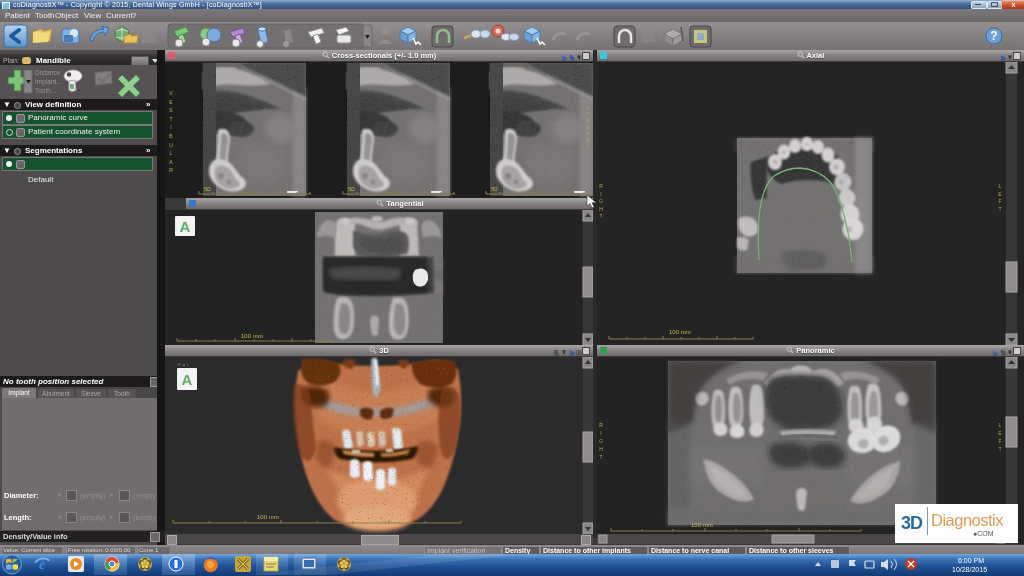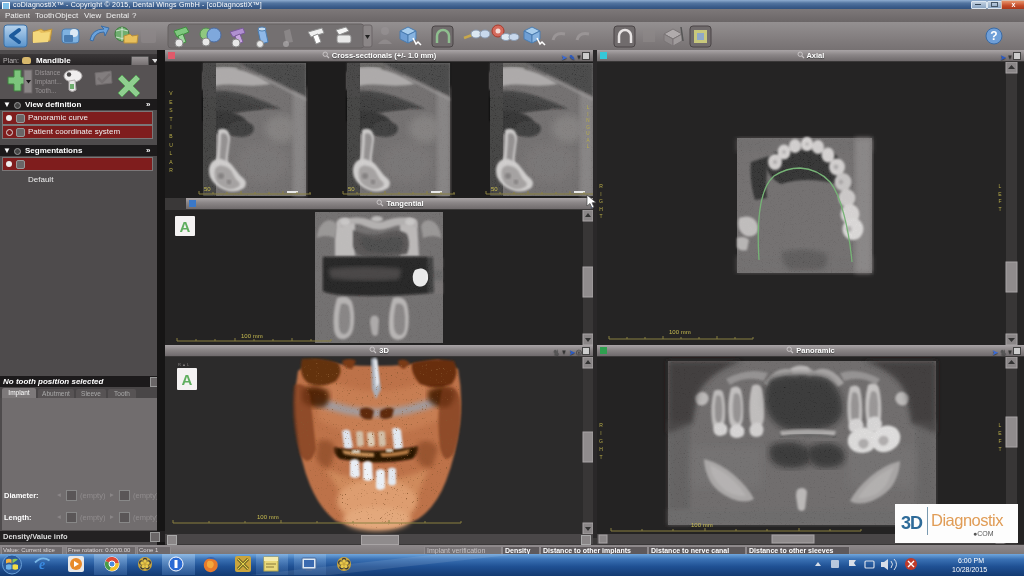--- a/index.html
+++ b/index.html
@@ -14,21 +14,21 @@
 #menubar{left:0;top:9px;width:1024px;height:13px;
 background:linear-gradient(#7d7879,#6b6667);color:#eee;font-size:8px;}
 .menuitem{top:2px;}
 #toolbar{left:0;top:22px;width:1024px;height:28px;
 background:linear-gradient(#949091,#827d7e 60%,#767172);
 border-bottom:1px solid #5e5a5b;}
 
 #sidebar{left:0;top:50px;width:165px;height:495px;background:#4e4b4c;}
 .shead{left:0;width:157px;height:11px;background:#1c1a1b;color:#fff;
 font-size:8px;font-weight:bold;line-height:11px;}
-.srow{left:2px;width:149px;height:12px;background:#7f1d1d;border:1px solid #7b7778;
+.srow{left:2px;width:149px;height:12px;background:#14532d;border:1px solid #7b7778;
 color:#eee;font-size:8px;line-height:12px;}
 
 #viewarea{left:165px;top:50px;width:859px;height:495px;background:#3a3838;}
 .vtitle{height:11px;background:linear-gradient(#a9a4a6,#8a8586 45%,#6f6a6c);
 color:#fff;font-size:7.5px;line-height:11px;text-align:center;font-weight:bold;
 text-shadow:0 1px 1px #444;}
 .vbody{background:#262425;}
 
 #statusbar{left:0;top:545px;width:1024px;height:10px;
 background:linear-gradient(#8e898b,#7b7677);font-size:7px;color:#fff;}
@@ -45,21 +45,21 @@
     <div class="abs" style="left:975px;top:4px;width:6px;height:1px;background:#345;"></div>
     <div class="abs" style="left:987px;top:1px;width:13px;height:6px;background:linear-gradient(#c2d0e0,#8aa4c2);border:1px solid #dce6f0;border-radius:1px;"></div>
     <div class="abs" style="left:991px;top:2px;width:5px;height:3px;border:1px solid #456;"></div>
     <div class="abs" style="left:1001px;top:0px;width:23px;height:8px;background:linear-gradient(#e8936a,#c24a28 60%,#a83a1c);border:1px solid #d8c0b0;border-radius:1px;color:#fff;font-size:7px;line-height:8px;text-align:center;font-weight:bold;">x</div>
   </div>
   <div class="abs" id="menubar">
     <span class="abs menuitem" style="left:5px;">Patient</span>
     <span class="abs menuitem" style="left:35px;">Tooth</span>
     <span class="abs menuitem" style="left:55px;">Object</span>
     <span class="abs menuitem" style="left:84px;">View</span>
-    <span class="abs menuitem" style="left:106px;">Dental</span>
+    <span class="abs menuitem" style="left:106px;">Current</span>
     <span class="abs menuitem" style="left:132px;">?</span>
   </div>
   <div class="abs" id="toolbar">
     <svg width="1024" height="28" style="position:absolute;left:0;top:0">
       <defs>
         <linearGradient id="gbtn" x1="0" y1="0" x2="0" y2="1">
           <stop offset="0" stop-color="#b8d4ee"></stop>
             <stop offset="1" stop-color="#5a94cc"></stop>
         </linearGradient>
       </defs>

